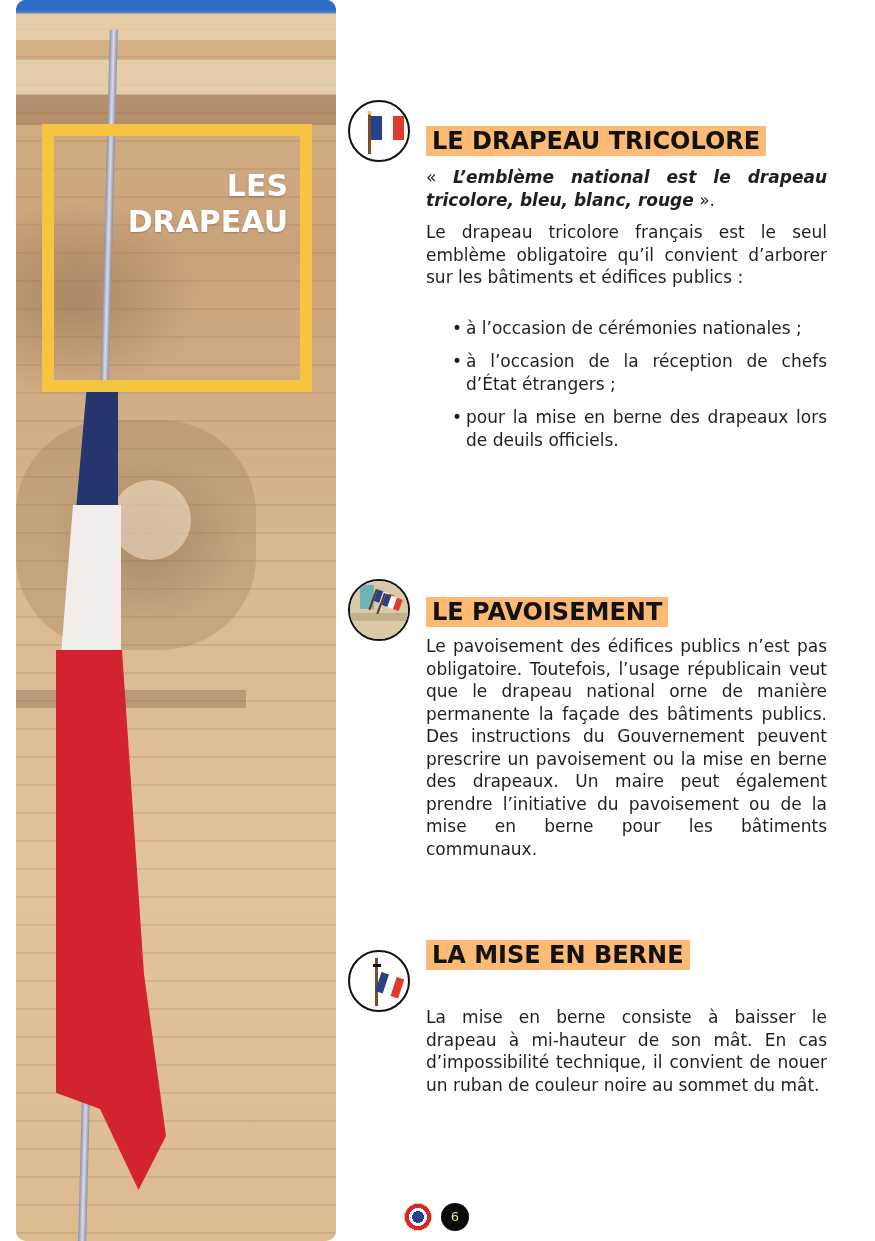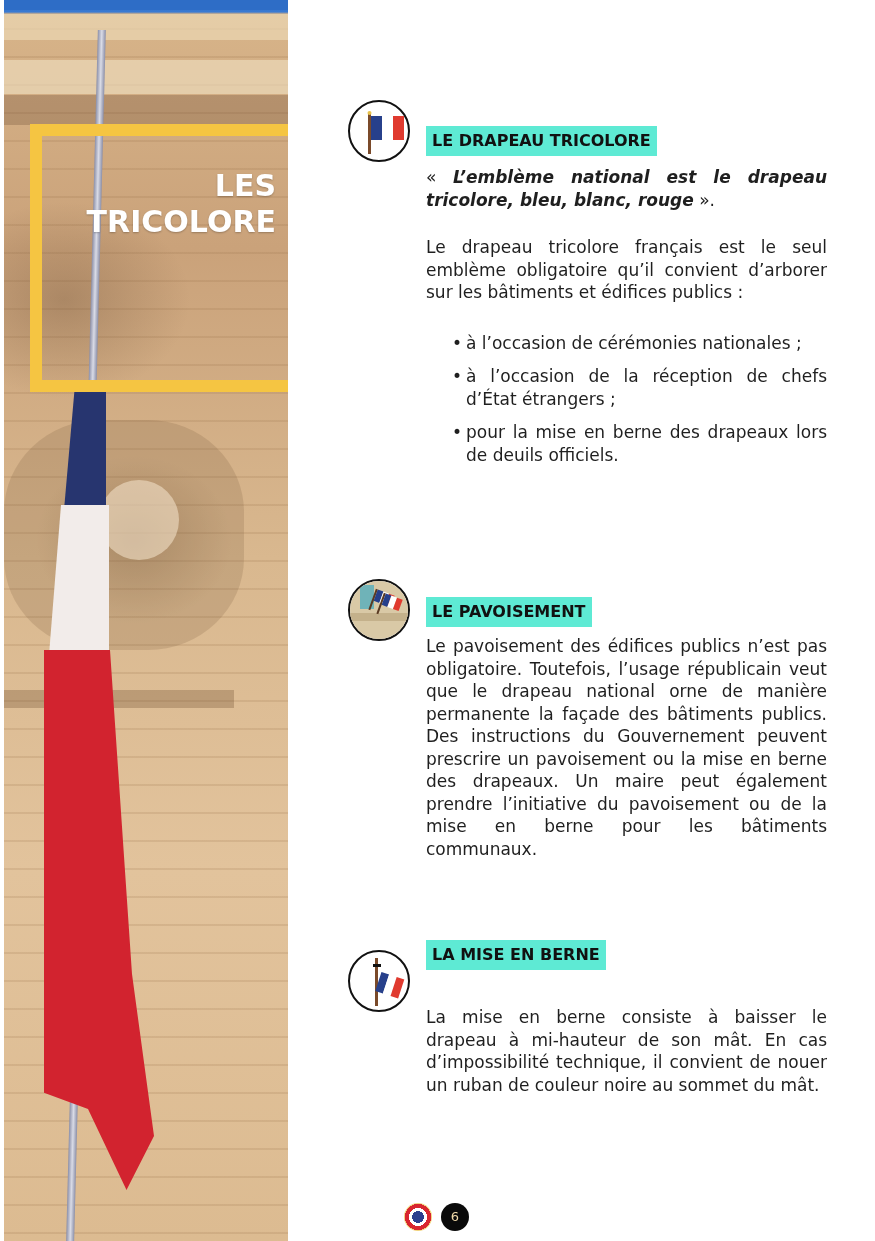--- a/index.html
+++ b/index.html
@@ -4,27 +4,28 @@
   <style>
     html, body { margin: 0; padding: 0; }
     body {
       width: 875px; height: 1241px; position: relative; overflow: hidden;
       background: #ffffff;
       font-family: "DejaVu Sans", sans-serif;
       color: #1a1a1a;
     }
     
     .photo {
-      position: absolute; left: 4px; top: 0; width: 284px; height: 1241px; overflow: hidden;
+      position: absolute; left: 16px; top: 0; width: 320px; height: 1241px; overflow: hidden;
       background:
         linear-gradient(180deg, #2f6fc8 0px, #3a7ad2 12px, transparent 14px),
         radial-gradient(ellipse 140px 120px at 130px 540px, rgba(120,90,60,0.35), transparent 70%),
         radial-gradient(ellipse 180px 140px at 60px 300px, rgba(110,80,55,0.35), transparent 70%),
         repeating-linear-gradient(180deg, rgba(150,110,70,0.18) 0px, rgba(150,110,70,0.18) 2px, transparent 2px, transparent 28px),
         linear-gradient(180deg, #d8b58a 0%, #caa27a 20%, #d9b88f 45%, #e2c39c 70%, #dcbb91 100%);
+      border-radius: 10px;
     }
     .photo .sky { position: absolute; left: 0; top: 0; width: 320px; height: 10px; background: #2e6dc6; }
     .photo .cornice { position: absolute; left: 0; width: 320px; background: rgba(235,215,180,0.7); }
     .photo .shade { position: absolute; background: rgba(90,60,40,0.25); }
     .pole { position: absolute; left: 78px; top: 30px; width: 8px; height: 1211px;
       background: linear-gradient(90deg, #8b8fa8, #d9dbe6, #8b8fa8); transform: skewX(-1.5deg); }
     .flag-blue { position: absolute; left: 60px; top: 390px; width: 42px; height: 120px; background: #27356f;
       clip-path: polygon(25% 0, 100% 0, 100% 100%, 0 100%); }
     .flag-white { position: absolute; left: 45px; top: 505px; width: 60px; height: 150px; background: #f2ecea;
       clip-path: polygon(20% 0, 100% 0, 100% 100%, 0 100%); }
@@ -38,22 +39,22 @@
       position: absolute; right: 12px; top: 32px; text-align: right;
       color: #ffffff; font-weight: bold; font-size: 30px; line-height: 36px;
       text-shadow: 0 1px 2px rgba(0,0,0,0.25);
     }
     
     .section-icon {
       position: absolute; left: 348px; width: 62px; height: 62px; border-radius: 50%;
       border: 2px solid #111; box-sizing: border-box; background: #fff; overflow: hidden;
     }
     .heading {
-      position: absolute; left: 426px; background: #5eead4; color: #111;
-      font-weight: bold; font-size: 16px; line-height: 30px; padding: 0 6px; white-space: nowrap;
+      position: absolute; left: 426px; background: #fdba74; color: #111;
+      font-weight: bold; font-size: 24px; line-height: 30px; padding: 0 6px; white-space: nowrap;
     }
     .text {
       position: absolute; left: 426px; width: 401px; font-size: 17px; line-height: 22.5px;
       text-align: justify; color: #1f1f1f;
     }
     .text p { margin: 0; }
     .quote { font-style: italic; font-weight: bold; }
     .article { color: #b8412e; font-size: 17px; }
     ul.bullets { list-style: none; margin: 0; padding: 0; }
     ul.bullets li { position: relative; padding-left: 40px; margin-bottom: 11px; }
@@ -76,38 +77,38 @@
   <div class="shade" style="left:95px;top:480px;width:80px;height:80px;border-radius:50%;background:rgba(245,230,205,0.55);"></div>
   <div class="shade" style="left:0;top:690px;width:230px;height:18px;background:rgba(110,75,45,0.3);"></div>
   <div class="pole"></div>
   <div class="flag-blue"></div>
   <div class="flag-white"></div>
   <div class="flag-red"></div>
 
   <div class="title-box">
     <div class="title">
       <div>LES</div>
-      <div>TRICOLORE</div>
+      <div>DRAPEAU</div>
     </div>
   </div>
 </div>
 
 <div class="section-icon" style="top:100px;">
   <svg width="58" height="58" viewBox="0 0 58 58">
     <rect x="18" y="12" width="3" height="40" fill="#7a4a2a"></rect>
     <circle cx="19.5" cy="11" r="2" fill="#e8c24a"></circle>
     <rect x="21" y="14" width="11" height="24" fill="#27408b"></rect>
     <rect x="32" y="14" width="11" height="24" fill="#ffffff"></rect>
     <rect x="43" y="14" width="11" height="24" fill="#e03a2f"></rect>
   </svg>
 </div>
 <div class="heading" style="top:126px;">LE DRAPEAU TRICOLORE</div>
 
 <div class="text" style="top:166px;">
-  <p style="margin-bottom:25px;"><span>« </span><span class="quote">L’emblème national est le drapeau tricolore, bleu, blanc, rouge</span><span> ».</span></p>
+  <p style="margin-bottom:10px;"><span>« </span><span class="quote">L’emblème national est le drapeau tricolore, bleu, blanc, rouge</span><span> ».</span></p>
   <p style="margin-bottom:18px;">Le drapeau tricolore français est le seul emblème obligatoire qu’il convient d’arborer sur les bâtiments et édifices publics :</p>
   <ul class="bullets">
     <li style="text-align:left;margin-top:28px;">à l’occasion de cérémonies nationales ;</li>
     <li>à l’occasion de la réception de chefs d’État étrangers ;</li>
     <li>pour la mise en berne des drapeaux lors de deuils officiels.</li>
   </ul>
 </div>
 
 <div class="section-icon" style="top:579px;">
   <svg width="58" height="58" viewBox="0 0 58 58">

